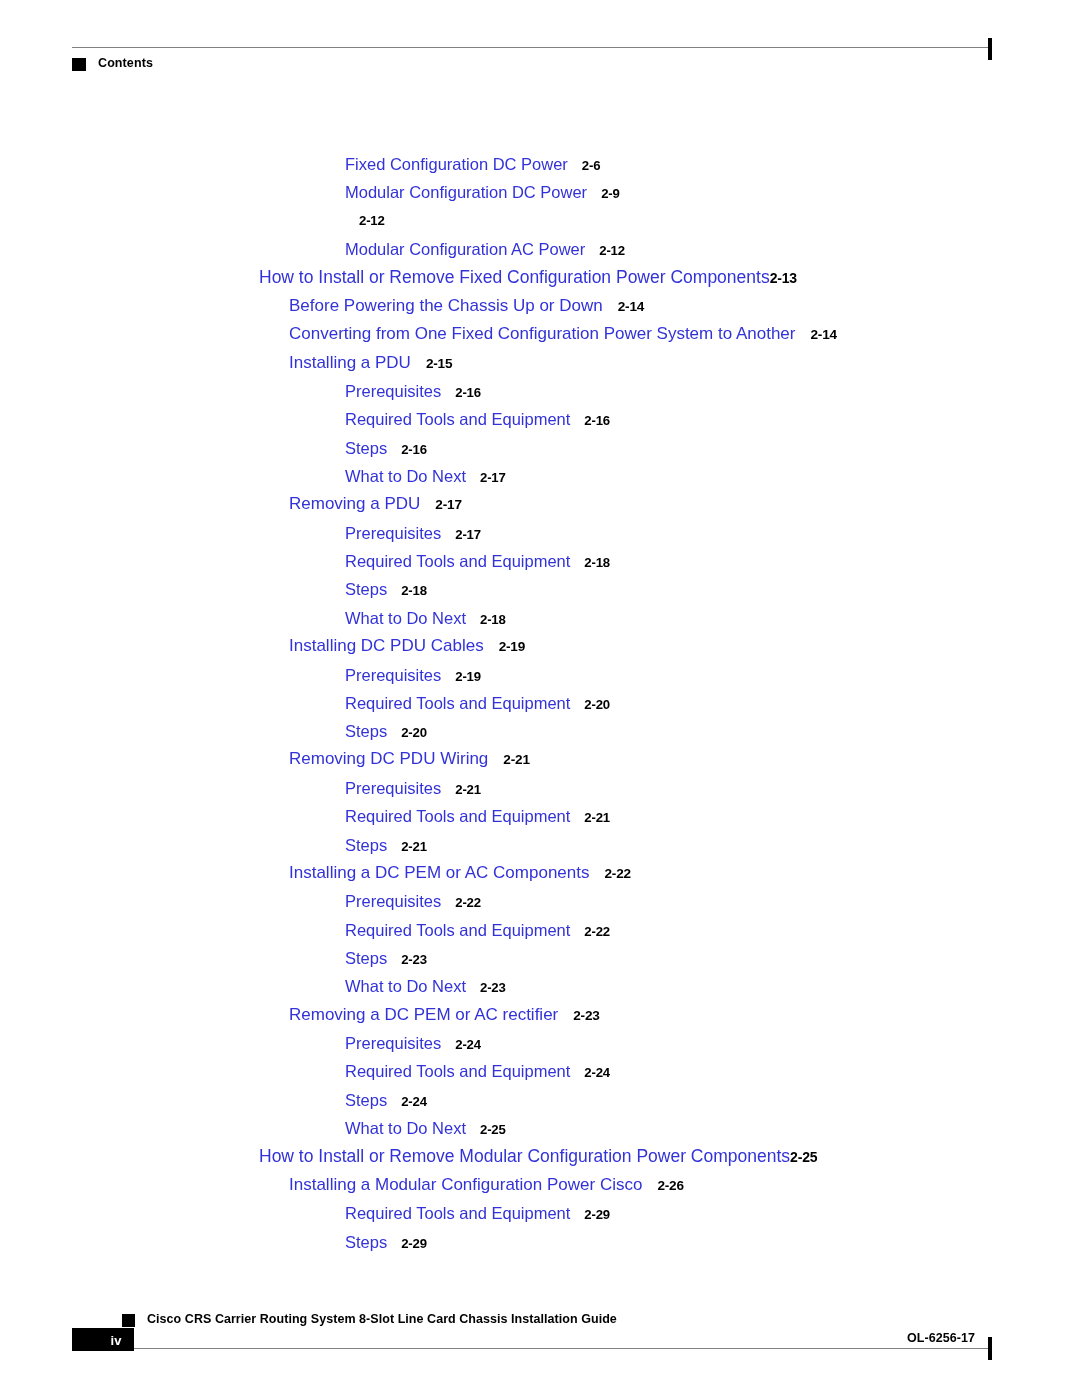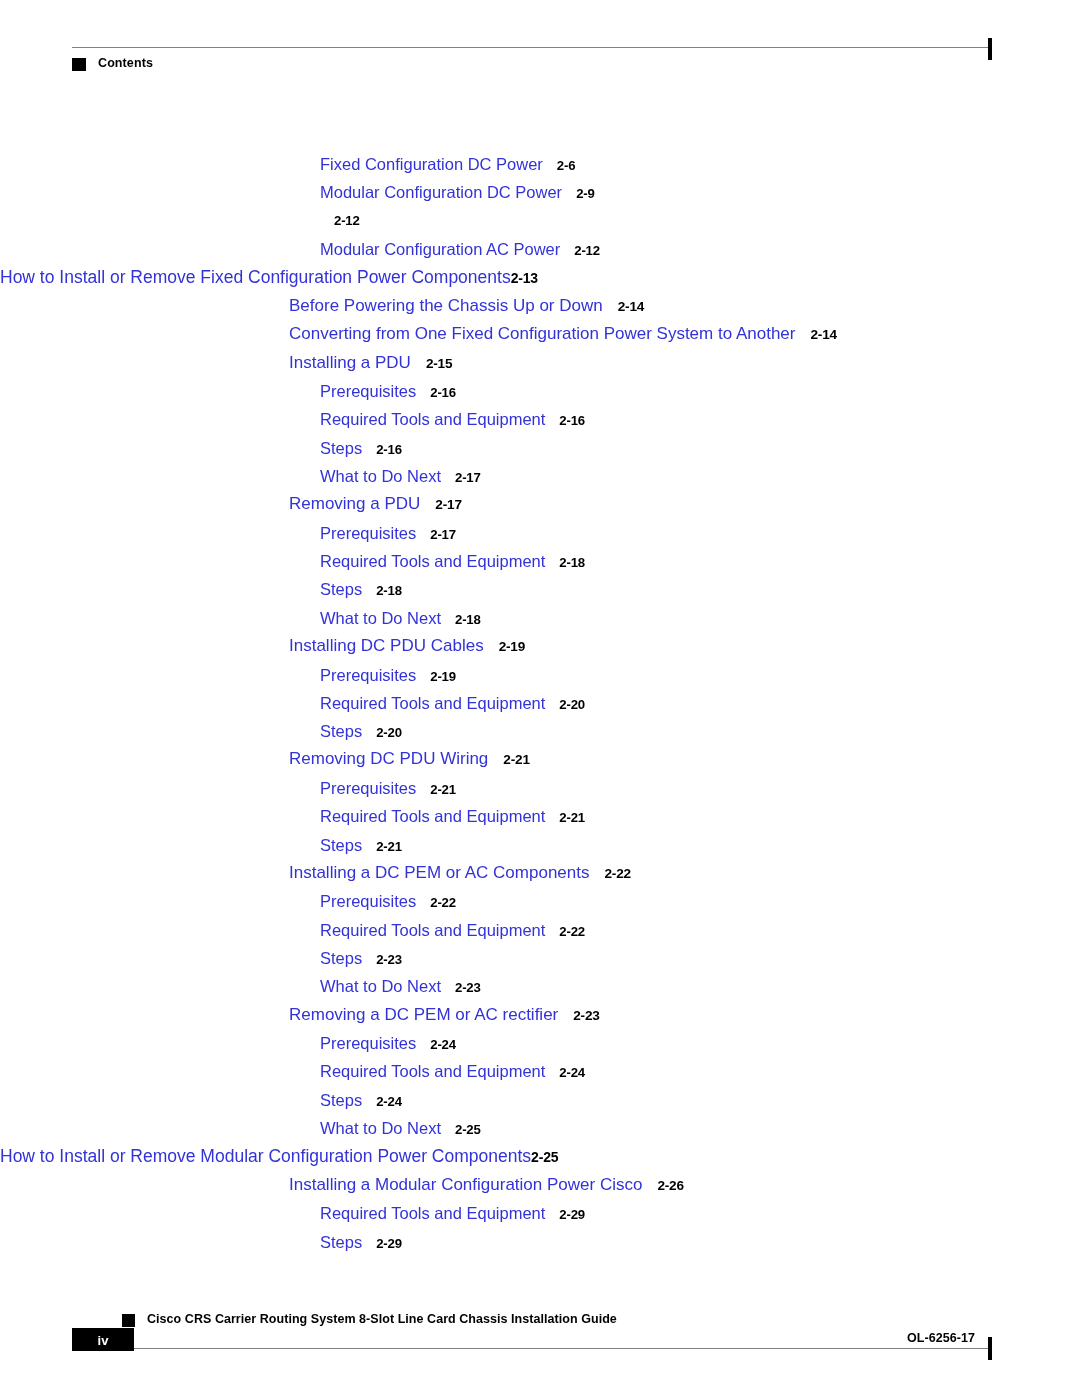--- a/index.html
+++ b/index.html
@@ -78,20 +78,21 @@
   }
   .toc-entry .toc-page {
     color: #000000;
     font-weight: bold;
     font-size: 0.80em;
     letter-spacing: -0.2px;
   }
 
   
   .lvl1 {
+    padding-left: 259px;
     font-size: 17.5px;
     line-height: 28.5px;
     height: 28.5px;
   }
   .lvl1 .toc-page { }
 
   
   .lvl2 {
     padding-left: 289px;
     font-size: 17px;
@@ -99,20 +100,21 @@
     height: 28.5px;
   }
   .lvl2 .toc-page { margin-left: 15px; }
 
   
   .lvl3 {
     padding-left: 320px;
     font-size: 16.5px;
     line-height: 28.3px;
     height: 28.3px;
+    margin-left: 25px;
   }
   .lvl3 .toc-page { margin-left: 14px; }
 
   
   .page-footer {
     position: absolute;
     left: 0;
     top: 1300px;
     width: 1080px;
     height: 97px;
@@ -145,20 +147,21 @@
     position: absolute;
     left: 72px;
     top: 1330px;
     width: 62px;
     height: 23px;
     color: #ffffff;
     font-size: 13px;
     font-weight: bold;
     text-align: center;
     line-height: 21px;
+    padding-left: 13px;
   }
   .footer-square {
     position: absolute;
     left: 122px;
     top: 1314px;
     width: 13px;
     height: 13px;
     background: #000000;
   }
   .footer-title {

